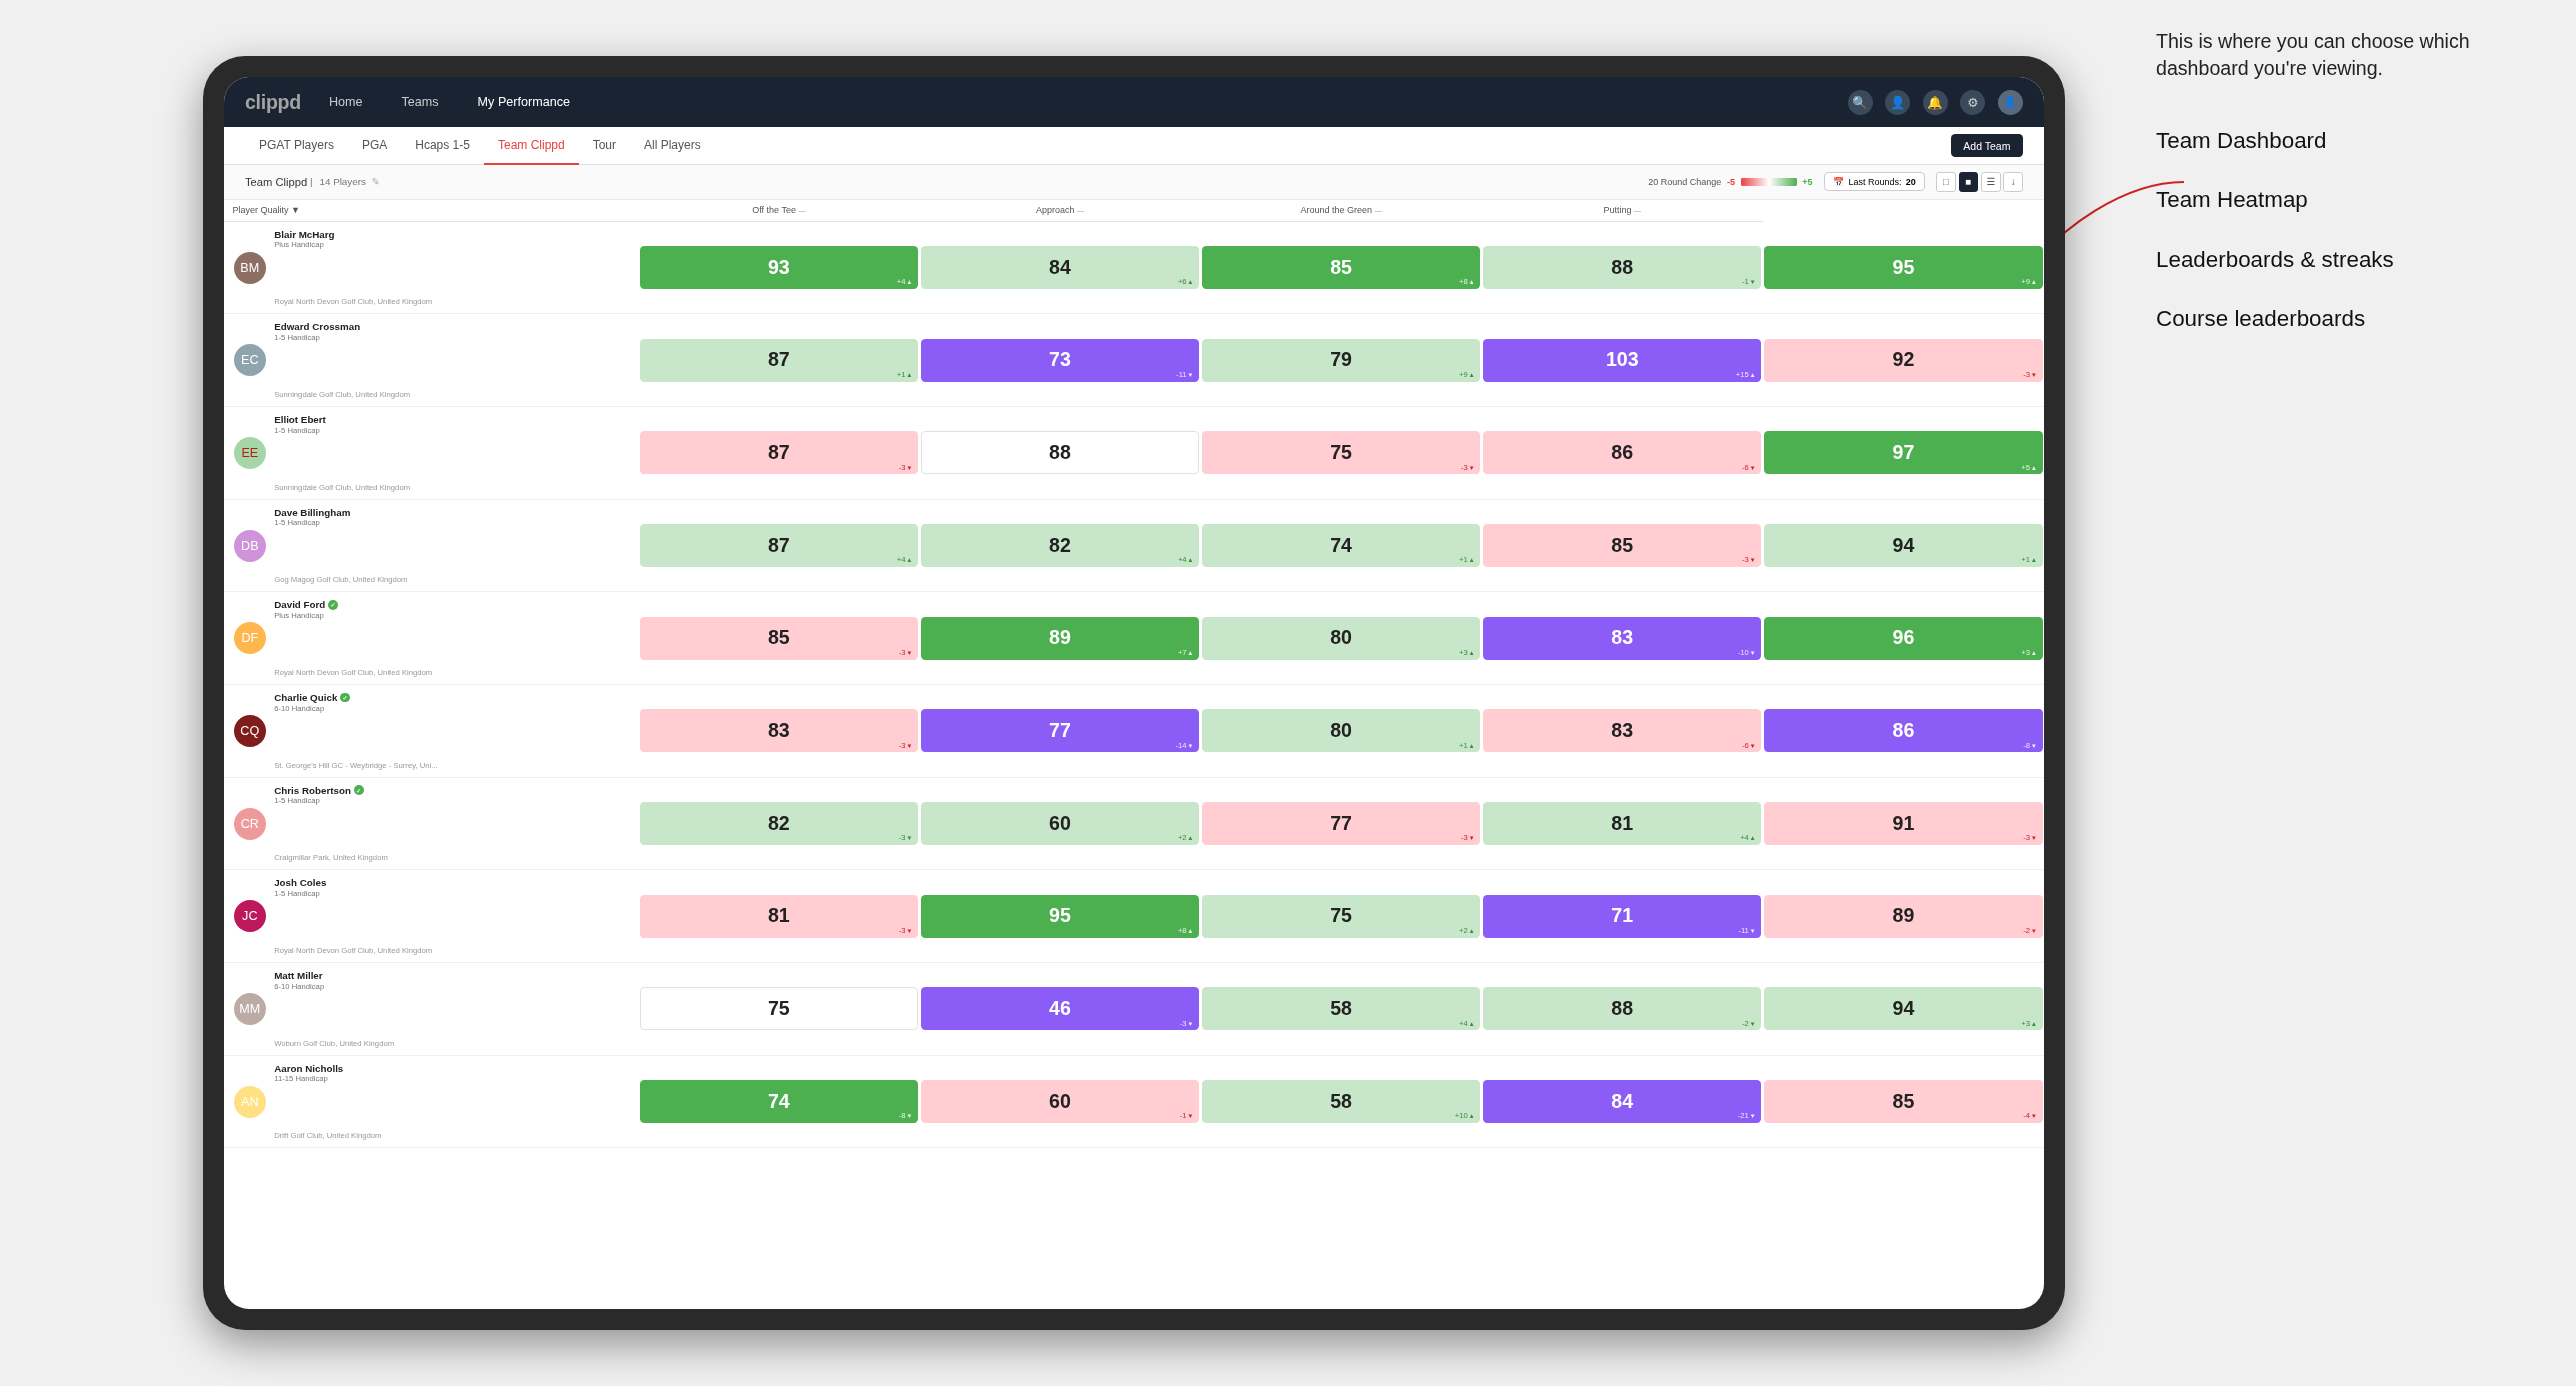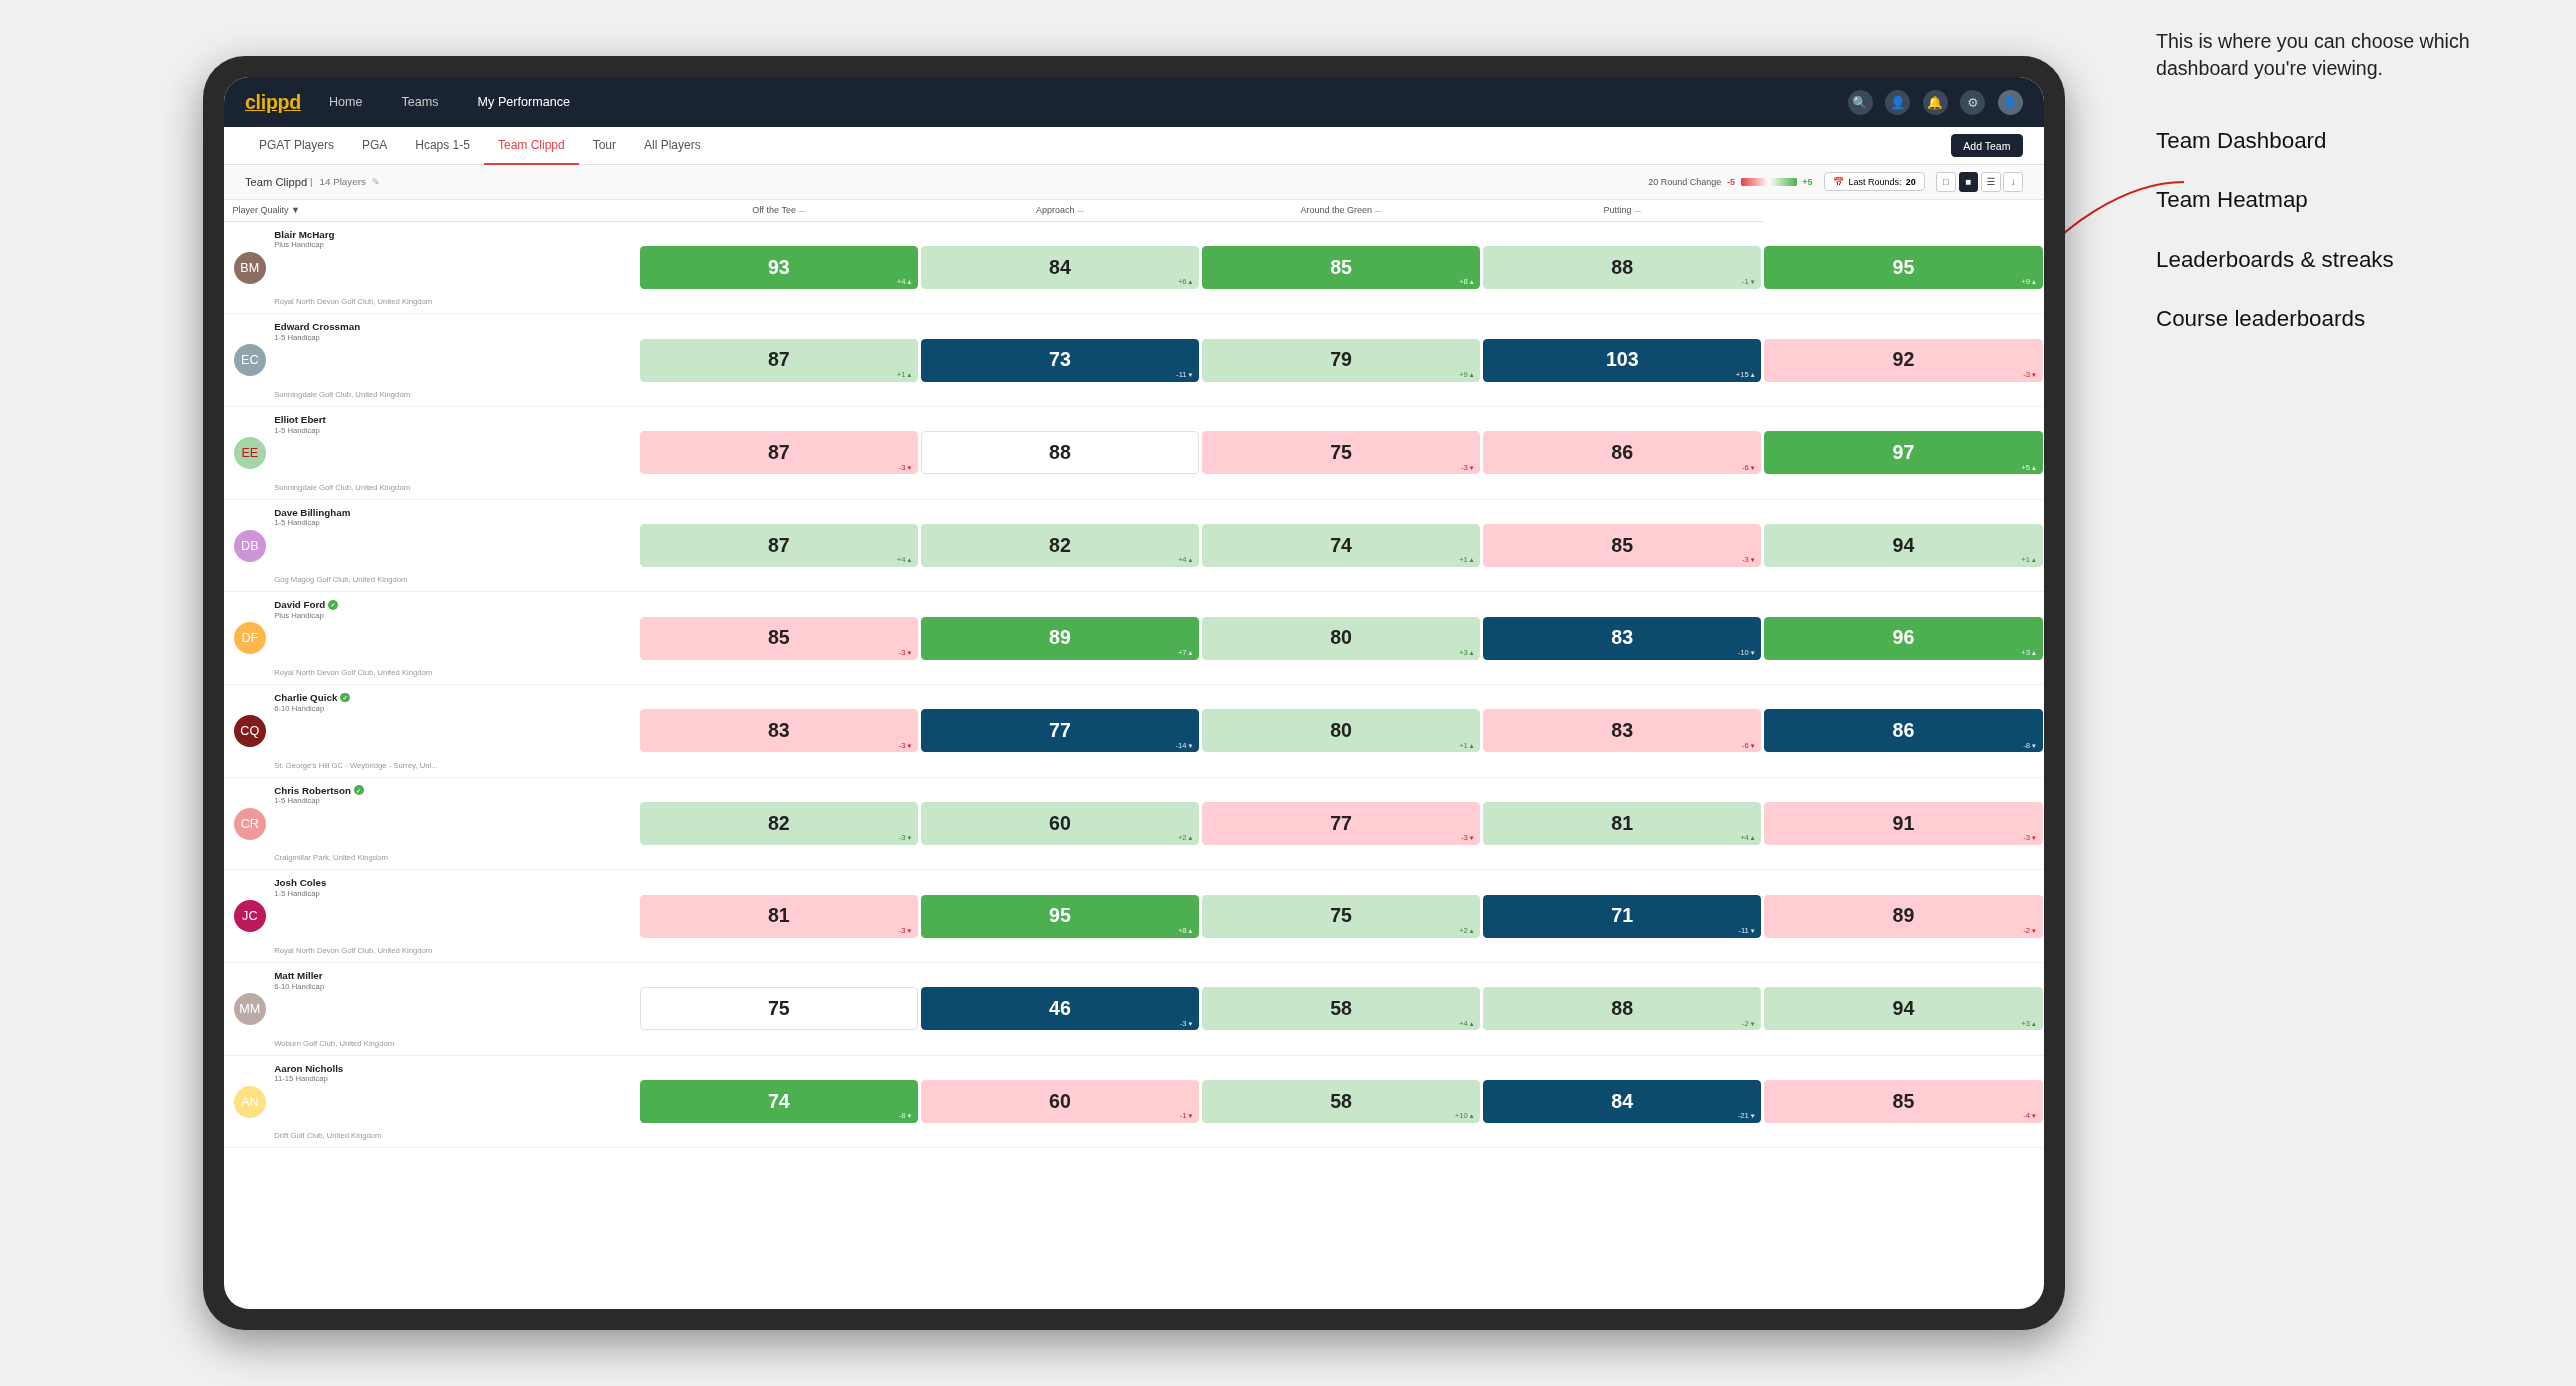--- a/index.html
+++ b/index.html
@@ -75,21 +75,21 @@
       padding: 0 21px;
       flex-shrink: 0;
     }
     .navbar-logo {
       color: #e84142;
       font-size: 19.6px;
       font-weight: 700;
       margin-right: 28px;
       letter-spacing: -0.3px;
     }
-    .navbar-logo span { color: #eab308; text-decoration: underline; }
+    .navbar-logo span { color: #a3a3a3; }
     .navbar-nav {
       display: flex;
       gap: 39px;
       flex: 1;
     }
     .navbar-nav-item {
       color: #ccc;
       font-size: 12.6px;
       cursor: pointer;
       padding: 2.8px 0;
@@ -355,21 +355,21 @@
     }
     .metric-value {
       font-size: 19.6px;
       font-weight: 700;
       color: #222;
       line-height: 1;
     }
     .metric-inner.green-light { background: #c8e6c9; }
     .metric-inner.green { background: #4caf50; }
     .metric-inner.red-light { background: #ffcdd2; }
-    .metric-inner.red { background: #0c4a6e; }
+    .metric-inner.red { background: #8b5cf6; }
     .metric-inner.neutral { background: #fff; border: 0.7px solid #e0e0e0; }
     .metric-inner.green .metric-value,
     .metric-inner.green-dark .metric-value,
     .metric-inner.red .metric-value,
     .metric-inner.red-dark .metric-value {
       color: #fff;
     }
     .metric-change {
       font-size: 7.7px;
       position: absolute;

